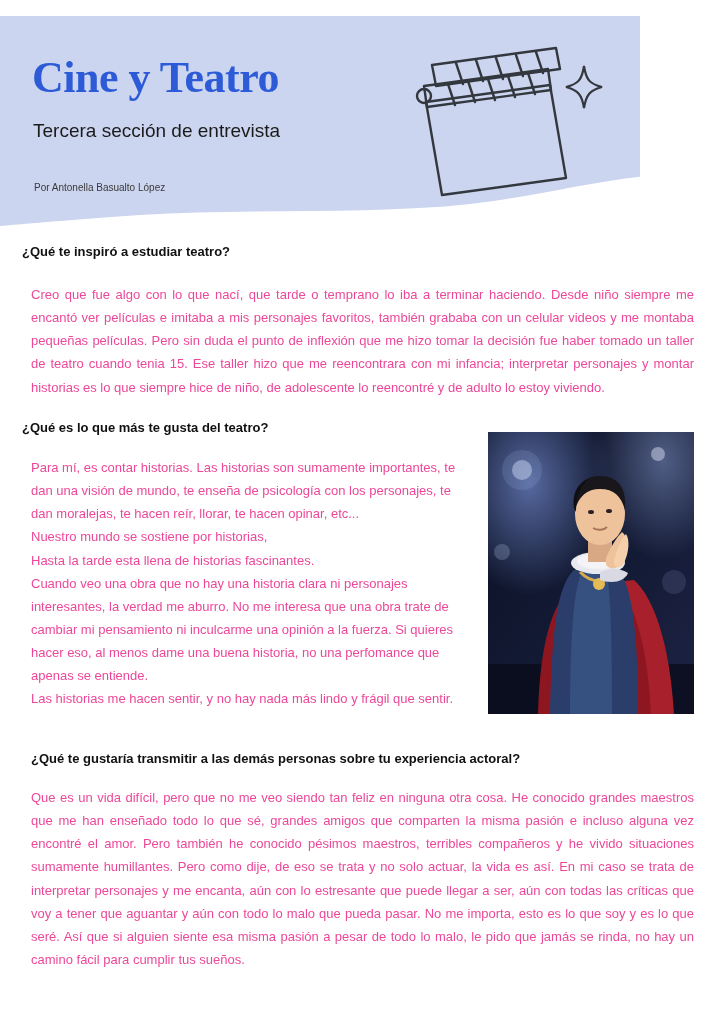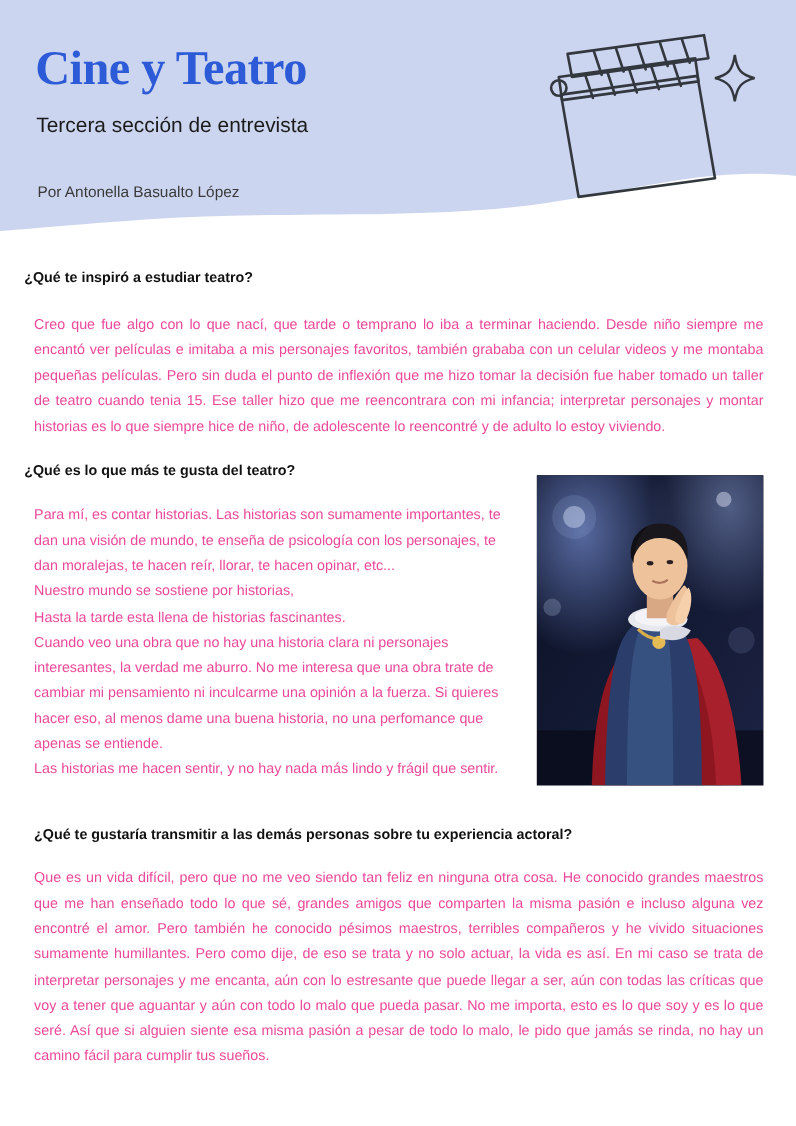--- a/index.html
+++ b/index.html
@@ -12,22 +12,22 @@
   }
   .page {
     position: relative;
     width: 724px; height: 1024px;
     background: #ffffff;
   }
 
   
   .header {
     position: absolute;
-    top: 0; left: 0;
-    width: 724px; height: 212px;
+    top: 16px; left: 0;
+    width: 640px; height: 212px;
     overflow: hidden;
   }
   .header-bg {
     position: absolute;
     top: 0; left: 0;
     width: 724px; height: 212px;
   }
   .header-bg svg { display: block; }
 
   .title {
@@ -43,21 +43,21 @@
   .subtitle {
     position: absolute;
     left: 33px; top: 104px;
     font-size: 19px;
     color: #1b1b1b;
     font-weight: 400;
   }
   .byline {
     position: absolute;
     left: 34px; top: 166px;
-    font-size: 14px;
+    font-size: 10px;
     color: #3a3a3a;
   }
 
   .clapper {
     position: absolute;
     right: 28px; top: 22px;
     width: 210px; height: 160px;
   }
 
   

